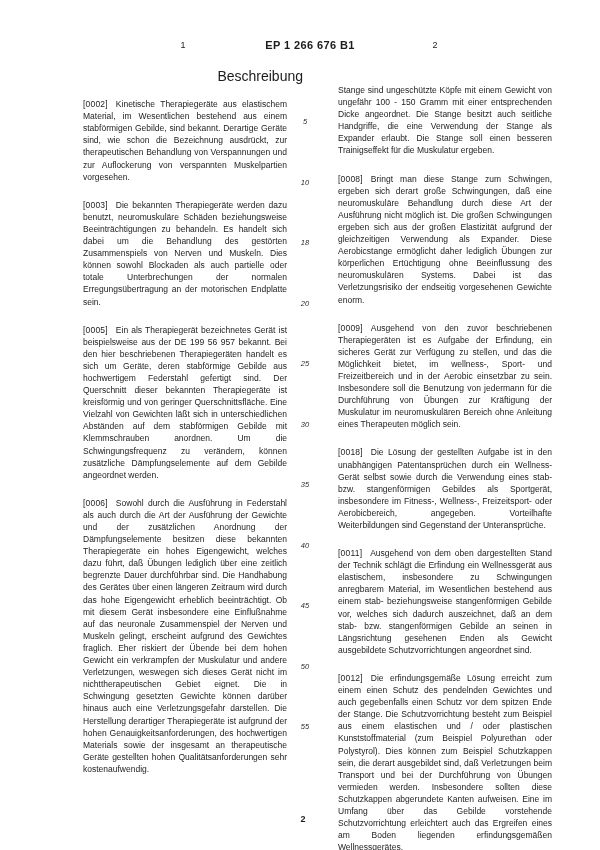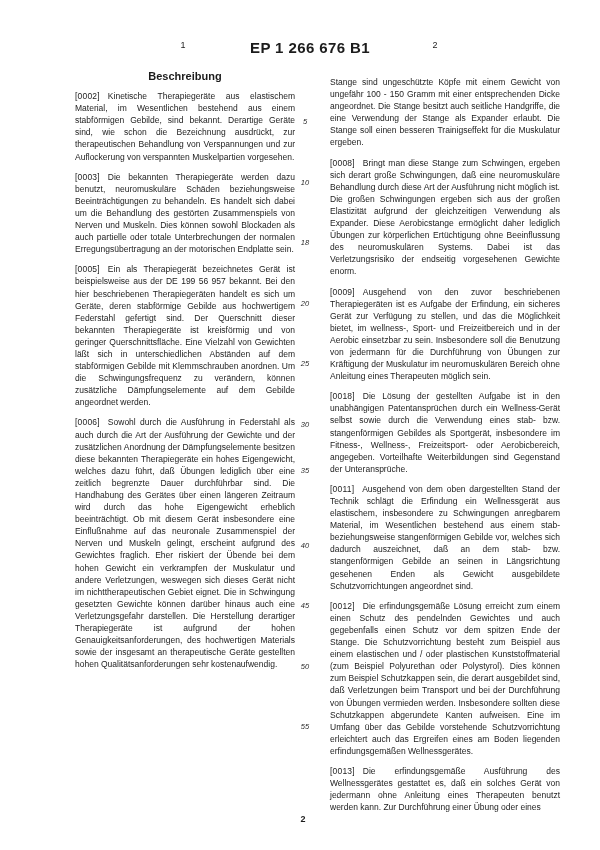--- a/index.html
+++ b/index.html
@@ -25,40 +25,40 @@
     width: 80px;
   }
   .hdr-num.left  { left: 143px; }
   .hdr-num.right { left: 395px; }
   .hdr-patent {
     position: absolute;
     top: 39px;
     left: 210px;
     width: 200px;
     text-align: center;
-    font-size: 15px;
+    font-size: 11px;
     font-weight: bold;
     letter-spacing: 0.4px;
   }
   .col {
     position: absolute;
     text-align: justify;
     font-size: 8.5px;
     line-height: 12.1px;
     hyphens: auto;
     -webkit-hyphens: auto;
   }
   .col-left  { left: 67px;  top: 70px; width: 236px; }
   .col-right { left: 322px; top: 68px; width: 246px; }
-  .col p { margin: 8px; }
+  .col p { margin: 16px; }
   .heading {
-    font-weight: bold;
-    font-size: 11px;
+    font-weight: normal;
+    font-size: 14px;
     margin: 0 0 8px 0 !important;
-    text-align: center;
+    text-align: right;
   }
   .pnum {
     display: inline-block;
     margin-right: 8px;
     letter-spacing: 0.2px;
   }
   .line-num {
     position: absolute;
     left: 293px;
     width: 24px;
@@ -85,21 +85,21 @@
   <div class="hdr-num left">1</div>
   <div class="hdr-patent">EP 1 266 676 B1</div>
   <div class="hdr-num right">2</div>
 
   <div class="line-num" style="top:117px">5</div>
   <div class="line-num" style="top:177.5px">10</div>
   <div class="line-num" style="top:238px">18</div>
   <div class="line-num" style="top:298.5px">20</div>
   <div class="line-num" style="top:359px">25</div>
   <div class="line-num" style="top:419.5px">30</div>
-  <div class="line-num" style="top:466px">35</div>
+  <div class="line-num" style="top:480px">35</div>
   <div class="line-num" style="top:540.5px">40</div>
   <div class="line-num" style="top:601px">45</div>
   <div class="line-num" style="top:661.5px">50</div>
   <div class="line-num" style="top:722px">55</div>
 
   <div class="col col-left">
     <p class="heading">Beschreibung</p>
 
     <p><span class="pnum">[0002]</span><span>Kinetische Therapiegeräte aus elastischem Material, im Wesentlichen bestehend aus einem stabförmigen Gebilde, sind bekannt. Derartige Geräte sind, wie schon die Bezeichnung ausdrückt, zur therapeutischen Behandlung von Verspannungen und zur Auflockerung von verspannten Muskelpartien vorgesehen.</span></p>
     <p><span class="pnum">[0003]</span><span>Die bekannten Therapiegeräte werden dazu benutzt, neuromuskuläre Schäden beziehungsweise Beeinträchtigungen zu behandeln. Es handelt sich dabei um die Behandlung des gestörten Zusammenspiels von Nerven und Muskeln. Dies können sowohl Blockaden als auch partielle oder totale Unterbrechungen der normalen Erregungsübertragung an der motorischen Endplatte sein.</span></p>

